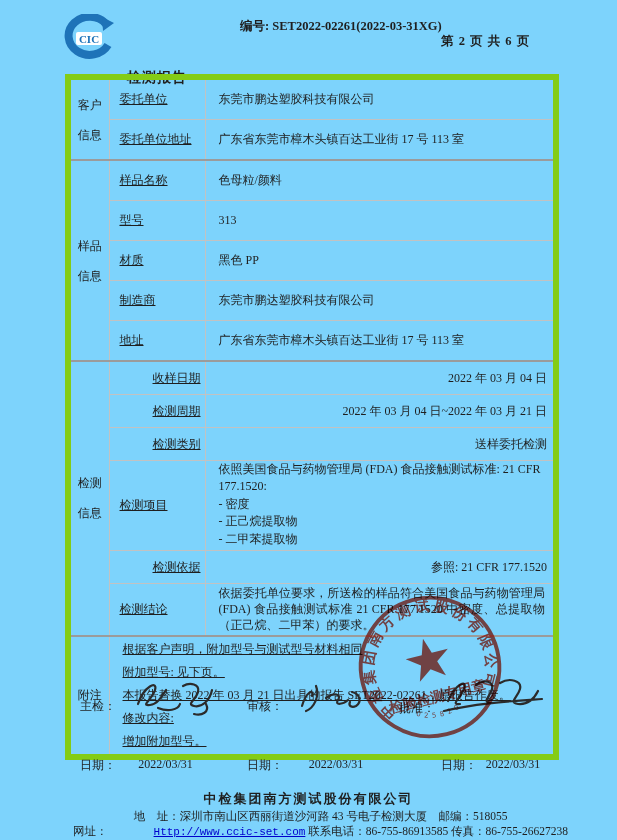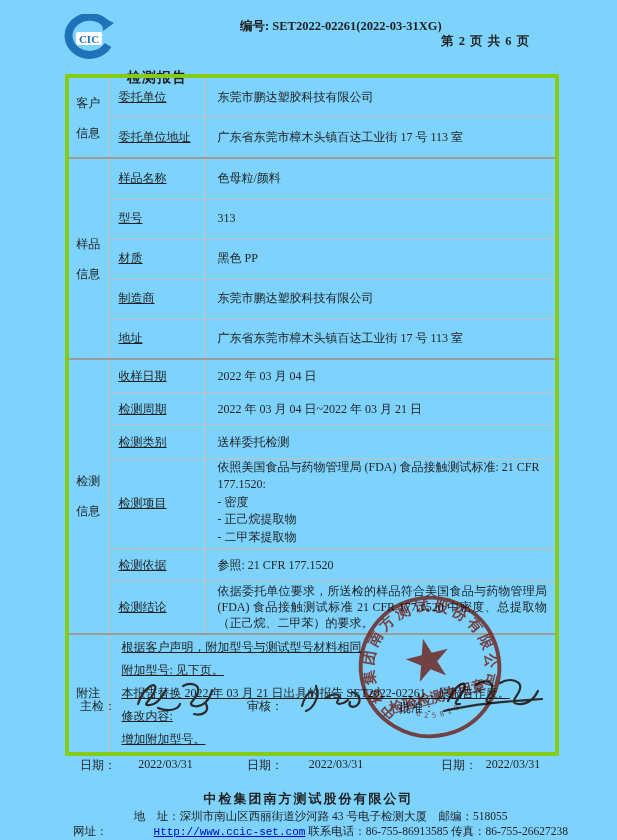--- a/index.html
+++ b/index.html
@@ -13,35 +13,35 @@
   }
   
   .hdr-title{position:absolute;left:127px;top:33px;font-size:14px;font-weight:bold;letter-spacing:1px;margin-top:36px;}
   .hdr-no{position:absolute;left:240px;top:18px;font-size:12.5px;font-weight:bold;}
   .hdr-page{position:absolute;left:441px;top:33px;font-size:12.5px;font-weight:bold;letter-spacing:1px;}
   .logo{position:absolute;left:62px;top:14px;}
   
   table.rep{
     position:absolute;left:65px;top:74px;width:494px;
     border-collapse:collapse;table-layout:fixed;
-    border:4px solid #84cc16;
+    border:6px solid #84cc16;
   }
   table.rep td{
     border:1px solid #c2c2c2;
     font-size:12px;vertical-align:middle;
     overflow:hidden;
   }
   tr.sec-start td{border-top:2px solid #9b9b9b;}
   td.sec-label{
     width:41px;text-align:center;white-space:pre-line;line-height:30px;
     border-right:1px solid #c2c2c2;
   }
   td.f-label{width:95px;padding:3px 4px 3px 10px;text-decoration:underline;}
   td.f-value{padding:3px 6px 3px 13px;}
-  .h33{height:33px;} .h26{height:26px;}
+  .h33{height:33px;} .h26{height:26px;text-align:right;}
   td.cell-items{white-space:pre-line;line-height:17.4px;padding:0 4px 2px 13px;vertical-align:top;}
   td.cell-concl{line-height:16.2px;padding:1px 8px 1px 13px;text-align:justify;vertical-align:top;}
   td.cell-note{white-space:pre-line;line-height:23px;padding:1px 20px 1px 13px;vertical-align:top;text-decoration:underline;}
   
   .abs{position:absolute;}
   .sig-label{font-size:12px;}
   .sig-date{font-size:12px;text-align:center;}
   .scribble{stroke:#2b2b2b;stroke-width:2.2;fill:none;stroke-linecap:round;stroke-linejoin:round;}
   
   .seal{

